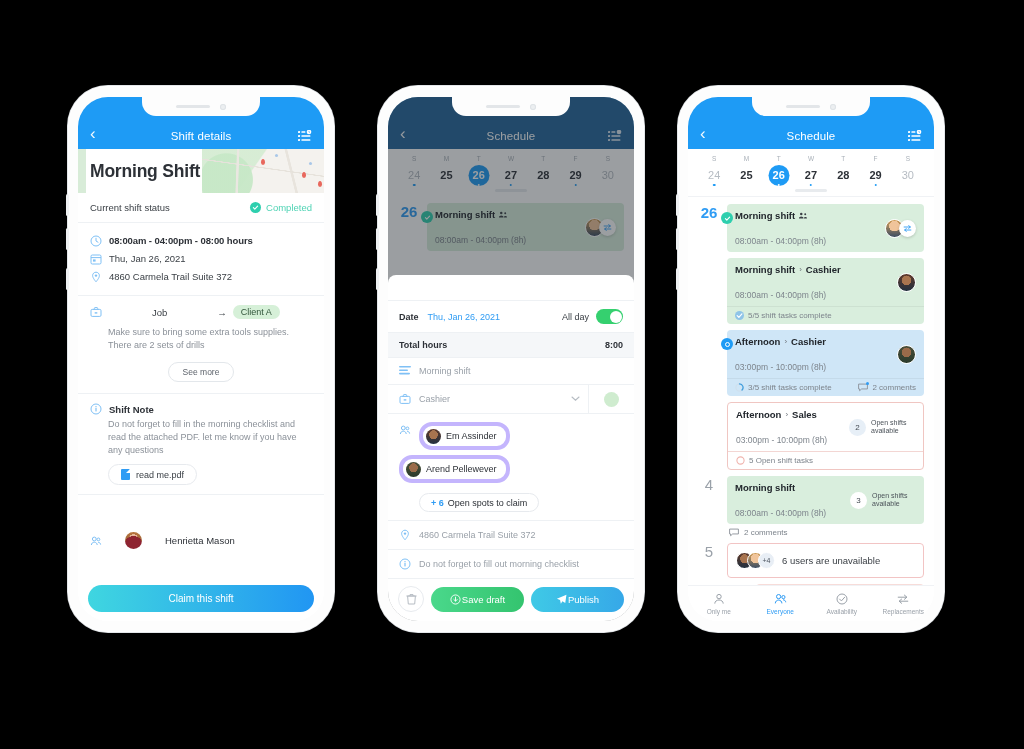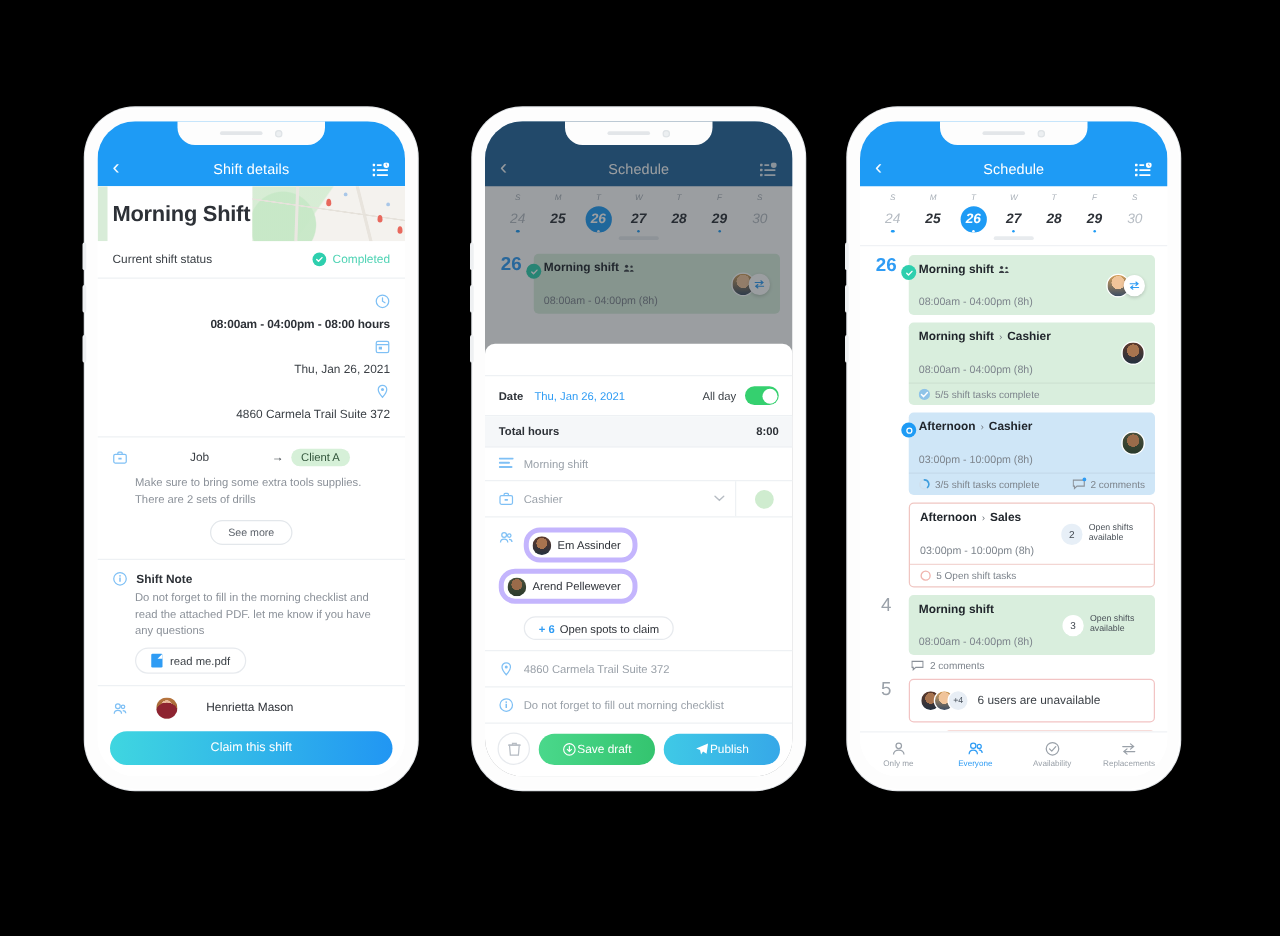--- a/index.html
+++ b/index.html
@@ -82,61 +82,61 @@
 
   .row-sep { border-bottom: 1px solid #eef1f4; }
   .sec { padding: 9px 12px; }
   .status-row { display: flex; align-items: center; justify-content: space-between; }
   .status-label { font-size: 9.5px; color: #3b4046; }
   .status-right { display: flex; align-items: center; gap: 5px; }
   .status-text { font-size: 9.5px; color: #4fd3b4; }
   .check-badge { width: 11px; height: 11px; border-radius: 50%; background: #2ecfae; display:flex; align-items:center; justify-content:center; }
   .check-badge svg { width: 7px; height: 7px; }
 
-  .info-line { display: flex; align-items: flex-end; gap: 7px; padding: 3px 0; flex-direction: column; }
+  .info-line { display: flex; align-items: flex-start; gap: 7px; padding: 3px 0; }
   .info-line .ic { width: 12px; height: 12px; flex: 0 0 12px; display:flex;align-items:center;justify-content:center; }
   .info-line .tx { font-size: 9.5px; color: #3b4046; }
   .info-line .tx.bold { font-weight: bold; color: #2d3137; letter-spacing: -.1px; }
 
   .job-row { display: flex; align-items: center; gap: 6px; }
   .job-lbl { font-size: 9.5px; color: #3b4046; margin-left: 44px; }
   .pill-green { background: #d6f0d8; color: #31543a; font-size: 9px; padding: 2px 8px; border-radius: 9px; }
   .para { font-size: 9px; color: #8b9199; line-height: 1.45; margin: 7px 0 0 18px; }
   .btn-outline {
     display: block; margin: 10px auto 2px auto; padding: 4px 14px; font-size: 8.5px;
     border: 1px solid #e3e7eb; border-radius: 12px; background: #fff; color: #5d636b;
   }
   .note-title { font-size: 9.5px; font-weight: bold; color: #2d3137; }
   .note-head { display:flex; align-items:center; gap:7px; }
   .chip-file {
     display:inline-flex; align-items:center; gap:6px; margin: 7px 0 0 18px;
     padding: 4px 12px; border:1px solid #e7eaee; border-radius: 13px; font-size: 9px; color:#3b4046;
   }
   .chip-file .fic { width:9px;height:11px;background:#2f9cf4;border-radius:1px; position:relative;}
   .chip-file .fic::after{content:"";position:absolute;right:0;top:0;border-width:0 0 4px 4px;border-style:solid;border-color:transparent transparent #fff transparent;}
-  .person-row { display:flex; align-items:center; gap:23px; }
+  .person-row { display:flex; align-items:center; gap:23px;margin-top:28px; }
   .avatar { border-radius:50%; background:#cfd6de; overflow:hidden; flex:none; }
   .a-hen { width:17px;height:17px; background:
       radial-gradient(circle at 50% 78%, #8e2431 0 58%, rgba(0,0,0,0) 59%),
       radial-gradient(circle at 50% 40%, #e8b89a 0 34%, rgba(0,0,0,0) 35%),
       linear-gradient(#b8763f,#8a5530); }
   .person-name { font-size:9.5px; color:#2d3137; }
   .partial { height:9px; overflow:hidden; margin-top:4px; margin-left:18px; }
   .partial .avatar { width:17px;height:17px; background: linear-gradient(#e9c79c,#d8a873); }
 
   .cta-wrap { position:absolute; left:0; right:0; bottom:0; background:#fff; padding: 7px 10px 9px 10px; }
   .cta {
     width:100%; padding: 8px 0; border:none; border-radius: 16px; color:#fff; font-size:10px;
     background: linear-gradient(90deg, #3fd6e0 0%, #30b3ea 55%, #2196f3 100%);
   }
 
   
   .calstrip { background:#fff; padding: 6px 10px 4px 10px; }
   .cal-dow, .cal-num { display:flex; }
-  .cal-dow div, .cal-num div { flex:1; text-align:center;font-style:italic; }
+  .cal-dow div, .cal-num div { flex:1; text-align:center; }
   .cal-dow div { font-size:6.5px; color:#a9b0b8; padding-bottom:3px; }
   .cal-num div { font-size:11px; color:#2d3137; font-weight:bold; position:relative; padding: 4px 0 6px 0;}
   .cal-num div.muted { color:#b6bcc3; font-weight:normal; }
   .cal-num div .sel {
     position:absolute; left:50%; top:0; transform:translateX(-50%);
     width:21px;height:21px;border-radius:50%;background:#1e9bf5; z-index:0;
   }
   .cal-num div span.n { position:relative; z-index:1; }
   .cal-num div.active span.n { color:#fff; }
   .cal-num div .d { position:absolute; left:50%; bottom:1px; transform:translateX(-50%); width:2.5px;height:2.5px;border-radius:50%; background:#1e9bf5; z-index:1;}

